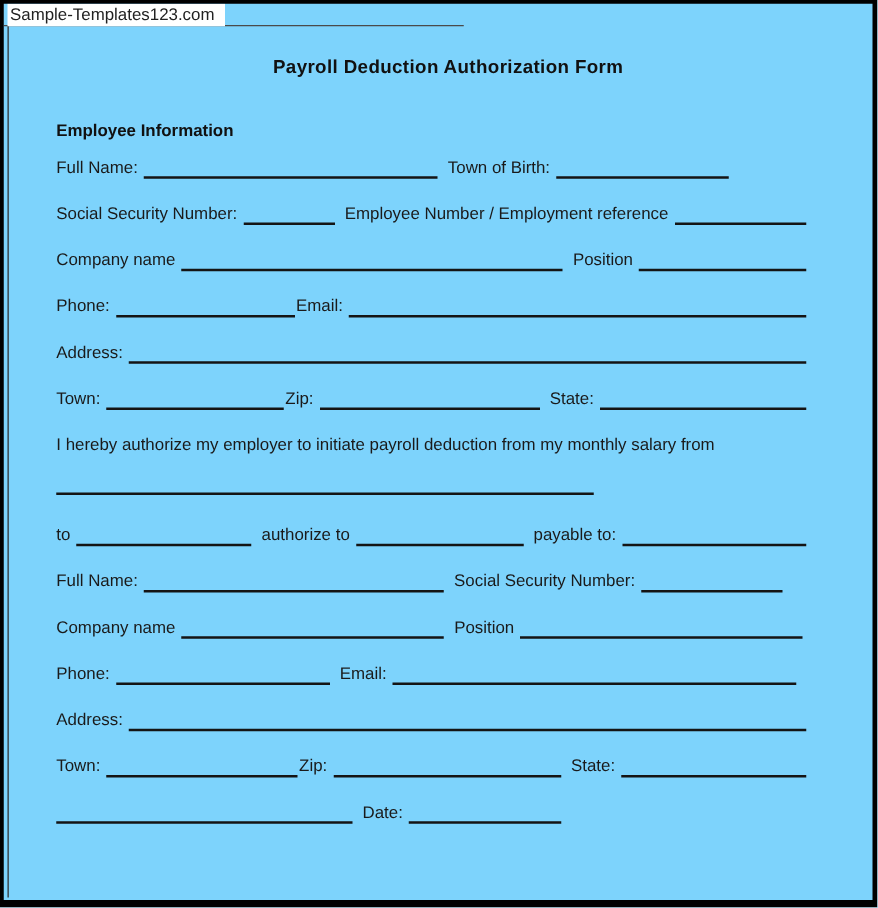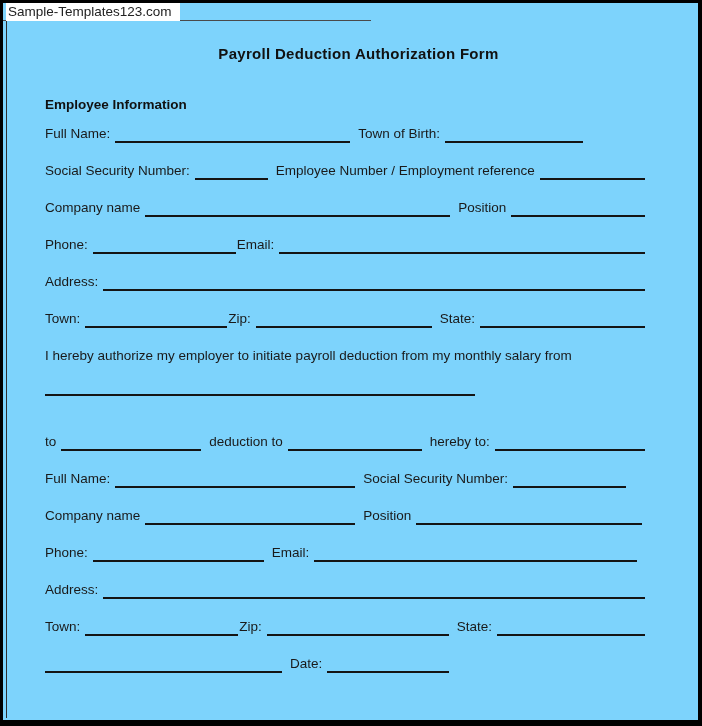--- a/index.html
+++ b/index.html
@@ -90,21 +90,21 @@
   .para {
     font-size: 13.5px;
     line-height: 17px;
     margin: 0;
   }
   .solo-line-row {
     margin-top: 12px;
     height: 20px;
   }
   .solo-line-row .line { align-self: stretch; }
-  .row-to { margin-top: 37px; }
+  .row-to { margin-top: 23px; }
 </style>
 </head>
 <body>
 
 <div class="page">
 
   <div class="watermark">Sample-Templates123.com</div>
   <div class="header-rule"></div>
   <div class="inner-left-rule"></div>
 
@@ -158,23 +158,23 @@
 
     <p class="para">I hereby authorize my employer to initiate payroll deduction from my monthly salary from</p>
 
     <div class="row solo-line-row">
       <span class="line w430"></span>
     </div>
 
     <div class="row row-to">
       <span class="lbl">to</span>
       <span class="line w140"></span>
-      <span class="lbl sp">deduction to</span>
+      <span class="lbl sp">authorize to</span>
       <span class="line w134"></span>
-      <span class="lbl sp">hereby to:</span>
+      <span class="lbl sp">payable to:</span>
       <span class="line fill"></span>
     </div>
 
     <div class="row">
       <span class="lbl">Full Name:</span>
       <span class="line w240"></span>
       <span class="lbl sp">Social Security Number:</span>
       <span class="line w113"></span>
     </div>
 

